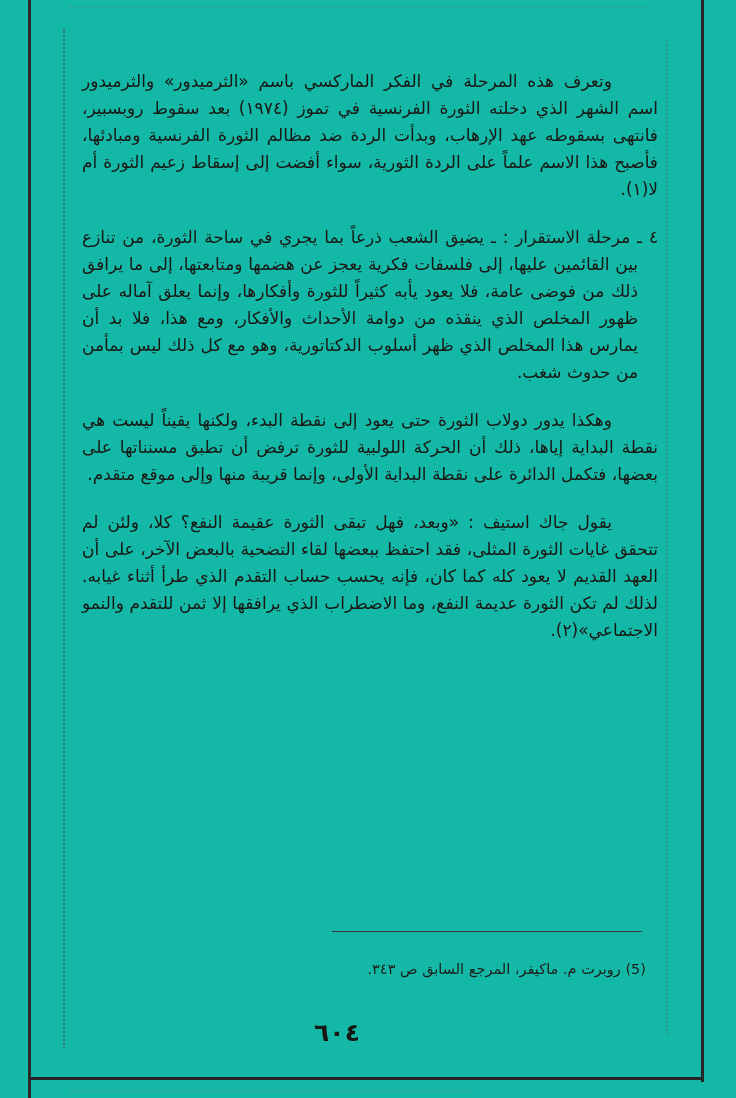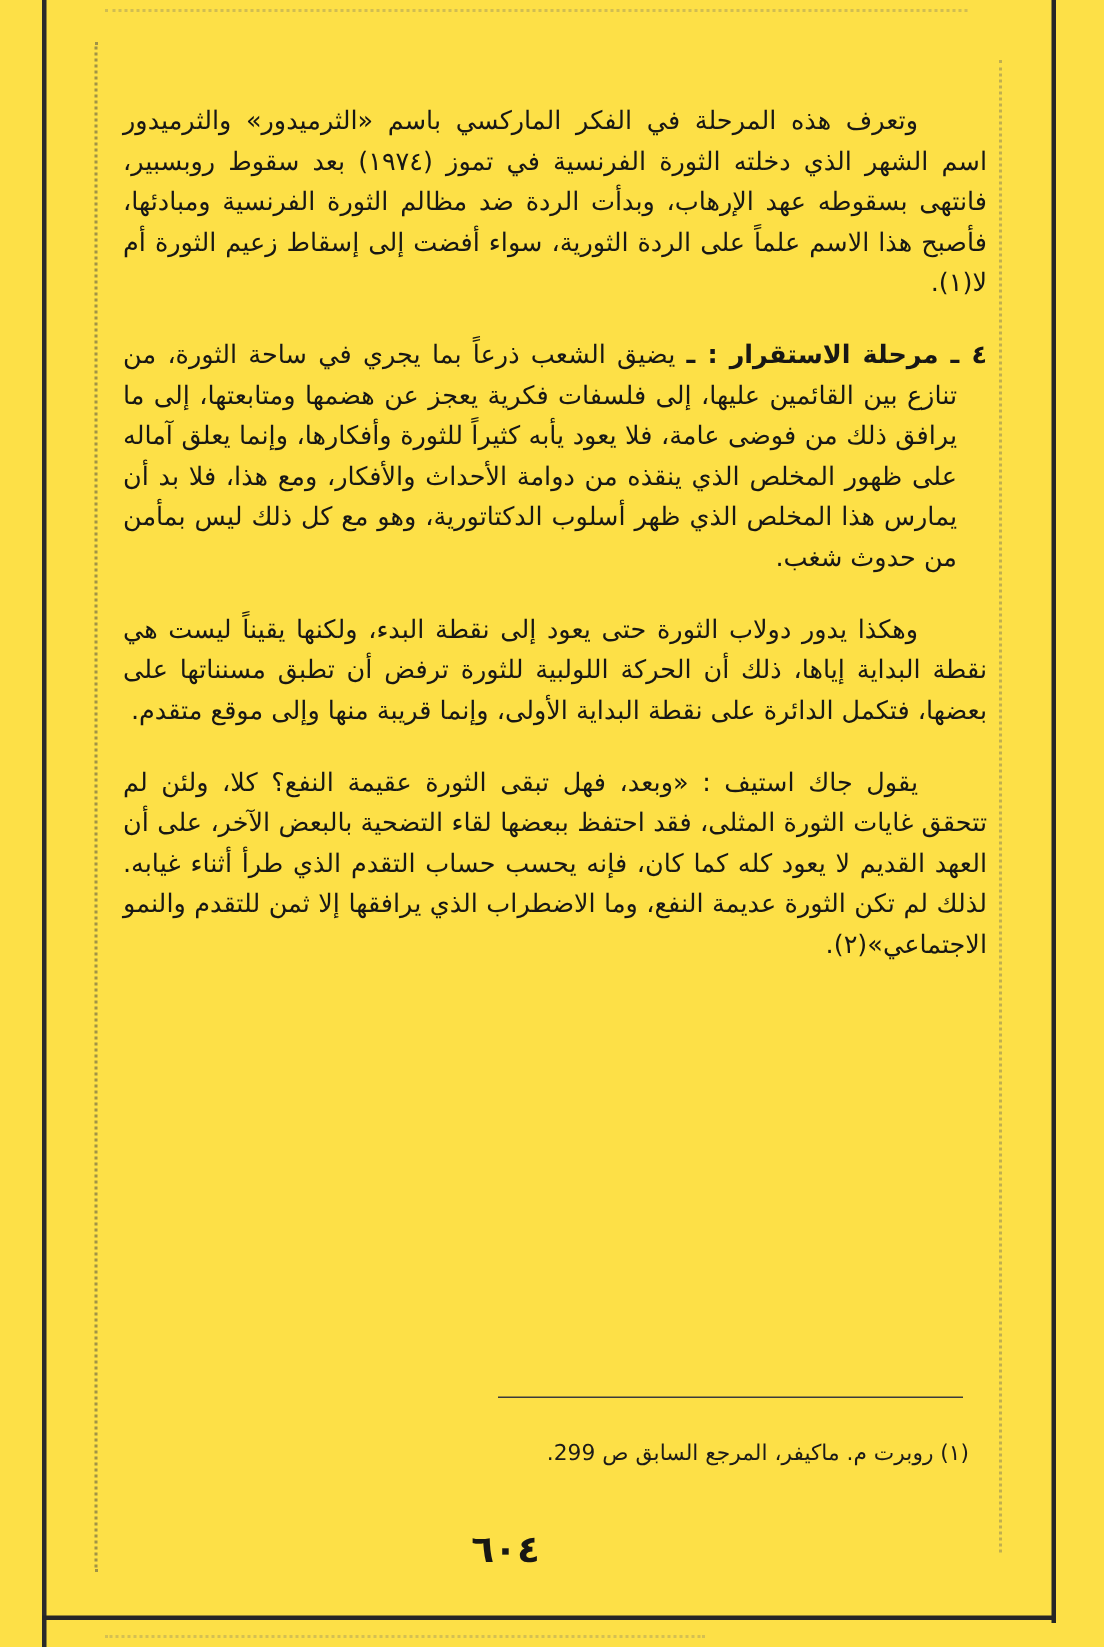--- a/index.html
+++ b/index.html
@@ -10,21 +10,21 @@
   body {
     width: 736px;
     height: 1098px;
     position: relative;
     overflow: hidden;
     font-family: "DejaVu Sans", sans-serif;
   }
   .scan-page {
     position: absolute;
     inset: 0;
-    background: #fde047;
+    background: #14b8a6;
   }
   
   .artifact { position: absolute; }
   .v-left-solid   { left: 28px;  top: 0;      width: 3px;  height: 1098px; background: #2b2b2b; }
   .v-left-dotted  { left: 63px;  top: 28px;   height: 1020px; width: 0; border-left: 2px dotted rgba(70,70,70,.5); }
   .v-right-solid  { left: 701px; top: 0;      width: 3px;  height: 1082px; background: #262626; }
   .v-right-dotted { left: 666px; top: 40px;   height: 995px;  width: 0; border-left: 2px dotted rgba(95,95,95,.38); }
   .h-bottom       { left: 28px;  top: 1077px; width: 676px; height: 3px; background: #262626; }
   .h-top-dots     { left: 70px;  top: 6px;    width: 575px; height: 0; border-top: 2px dotted rgba(110,110,110,.3); }
   .h-bottom-dots  { left: 70px;  top: 1090px; width: 400px; height: 0; border-top: 2px dotted rgba(110,110,110,.28); }
@@ -37,21 +37,21 @@
     width: 576px;
     direction: rtl;
     text-align: justify;
     font-size: 17px;
     line-height: 27px;
     color: #181714;
   }
   .para { margin: 0 0 21px 0; }
   .first-indent { text-indent: 46px; }
   .hanging { padding-right: 20px; text-indent: -20px; }
-  .lead { font-weight: bold; }
+  .lead { font-weight: normal; }
 
   
   .footnote-sep {
     position: absolute;
     top: 931px;
     left: 332px;
     width: 310px;
     height: 1px;
     background: #3a3a3a;
   }
@@ -105,18 +105,18 @@
 
     <p class="para first-indent">وهكذا يدور دولاب الثورة حتى يعود إلى نقطة البدء، ولكنها يقيناً ليست هي نقطة البداية إياها، ذلك أن الحركة اللولبية للثورة ترفض أن تطبق مسنناتها على بعضها، فتكمل الدائرة على نقطة البداية الأولى، وإنما قريبة منها وإلى موقع متقدم.</p>
 
     <p class="para first-indent">يقول جاك استيف : «وبعد، فهل تبقى الثورة عقيمة النفع؟ كلا، ولئن لم تتحقق غايات الثورة المثلى، فقد احتفظ ببعضها لقاء التضحية بالبعض الآخر، على أن العهد القديم لا يعود كله كما كان، فإنه يحسب حساب التقدم الذي طرأ أثناء غيابه. لذلك لم تكن الثورة عديمة النفع، وما الاضطراب الذي يرافقها إلا ثمن للتقدم والنمو الاجتماعي»(٢).</p>
 
   </main>
 
   <div class="footnote-sep"></div>
 
   <div class="footnotes" dir="rtl" lang="ar">
-    <p class="footnote">(١) روبرت م. ماكيفر، المرجع السابق ص 299.</p>
+    <p class="footnote">(5) روبرت م. ماكيفر، المرجع السابق ص ٣٤٣.</p>
   </div>
 
   <div class="page-number">٦٠٤</div>
 
 </div>
 
 </body></html>

